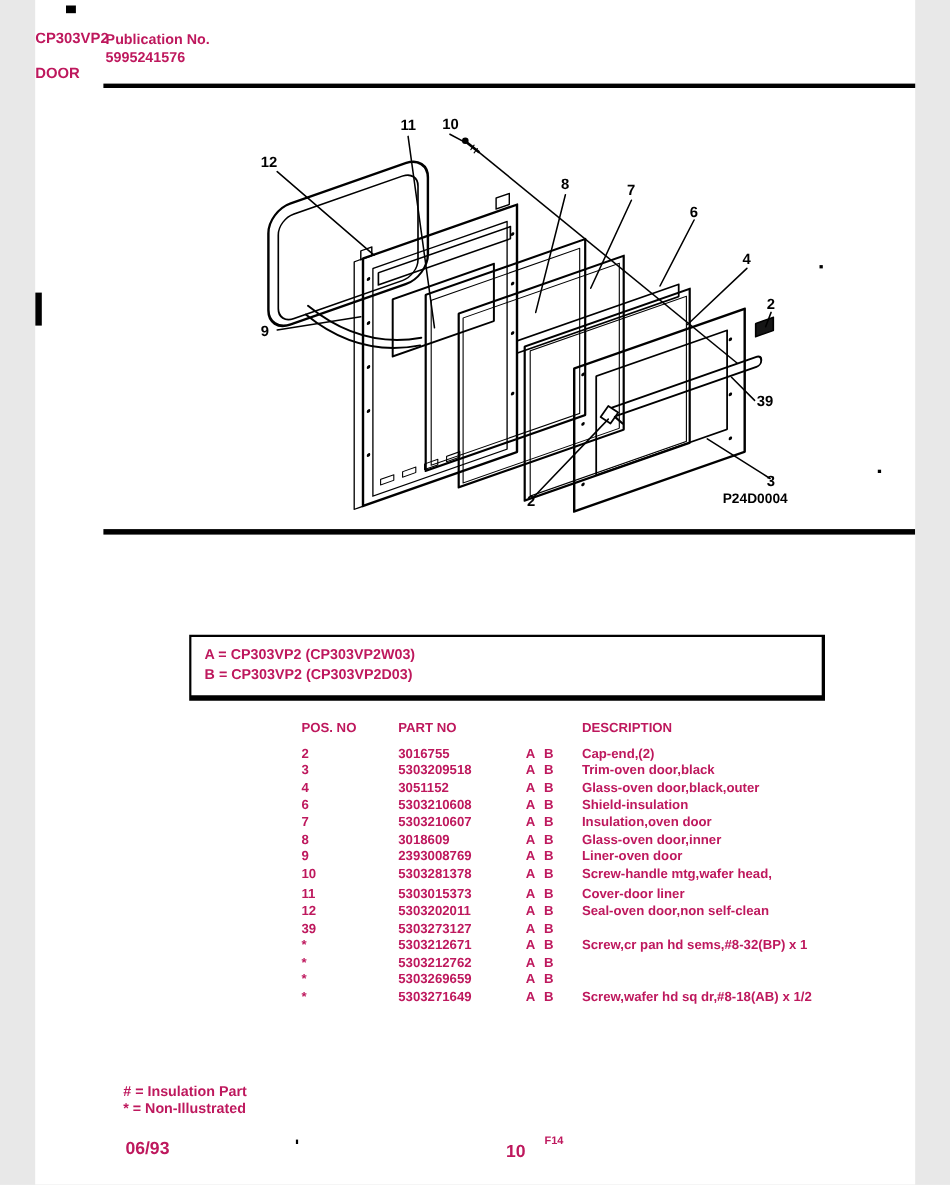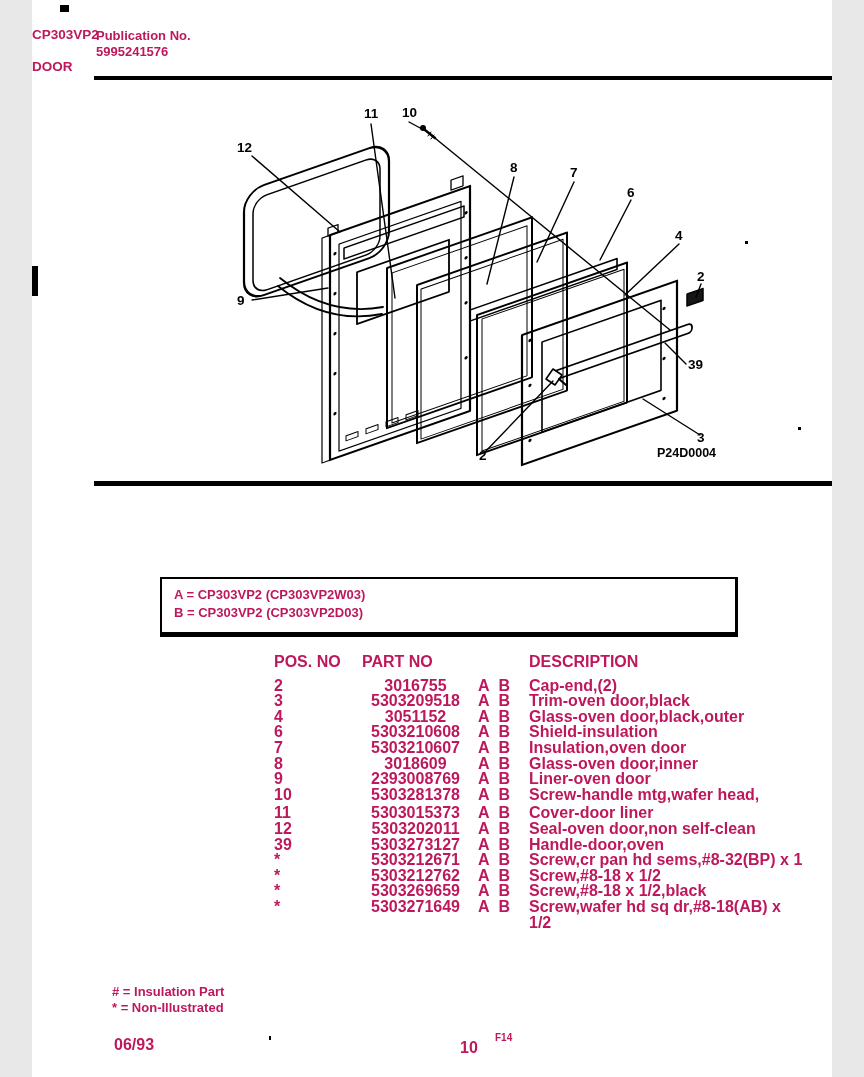--- a/index.html
+++ b/index.html
@@ -3,28 +3,28 @@
 <meta charset="utf-8">
 <style>
   html,body{margin:0;padding:0;background:#e8e8e8}
   .page{position:relative;width:800px;height:1077px;background:#fff;overflow:hidden;
         font-family:"Liberation Sans",sans-serif;font-weight:700;color:#be185d;margin:0 auto}
   .abs{position:absolute}
   .fs13{font-size:13px;line-height:16px}
   .fs12{font-size:16px;line-height:14px}
   .center-line{left:0;right:0;text-align:left}
   .rule{background:#000}
-  .models{position:absolute;left:128px;top:577px;width:578px;height:60px;box-sizing:border-box;
+  .models{position:absolute;left:140px;top:577px;width:578px;height:60px;box-sizing:border-box;
           border:2px solid #000;border-right:3px solid #000;border-bottom:5px solid #000;
           padding:7px 0 0 12px;font-size:13px;line-height:18px}
-  .ptable{position:absolute;left:242px;top:654px;width:530px;font-size:16px;line-height:15.6px}
+  .ptable{position:absolute;left:242px;top:654px;width:530px;font-size:12px;line-height:15.6px}
   .thead,.trow{display:grid;grid-template-columns:88px 107px 60px auto}
   .thead{margin-bottom:8px}
   .h-part{}
-  .c-part{text-align:center}
+  .c-part{text-align:left}
   .c-ab{padding-left:9px;word-spacing:5px}
   .artifact{position:absolute;background:#000}
   svg text{font-family:"Liberation Sans",sans-serif;font-weight:700;font-size:13.5px;fill:#000}
 </style>
 </head>
 <body>
 
 <div class="page">
 
   <div class="abs fs13" style="left:64px;top:28px">Publication No.</div>
@@ -234,47 +234,38 @@
           <div class="c-part">5303202011</div>
           <div class="c-ab">A B</div>
           <div class="c-desc">
             <div>Seal-oven door,non self-clean</div>
           </div>
         </div>
         <div class="trow">
           <div class="c-pos">39</div>
           <div class="c-part">5303273127</div>
           <div class="c-ab">A B</div>
-          <div class="c-desc">
-            <div>Handle-door,oven</div>
-          </div>
         </div>
         <div class="trow">
           <div class="c-pos">*</div>
           <div class="c-part">5303212671</div>
           <div class="c-ab">A B</div>
           <div class="c-desc">
             <div>Screw,cr pan hd sems,#8-32(BP) x 1</div>
           </div>
         </div>
         <div class="trow">
           <div class="c-pos">*</div>
           <div class="c-part">5303212762</div>
           <div class="c-ab">A B</div>
-          <div class="c-desc">
-            <div>Screw,#8-18 x 1/2</div>
-          </div>
         </div>
         <div class="trow">
           <div class="c-pos">*</div>
           <div class="c-part">5303269659</div>
           <div class="c-ab">A B</div>
-          <div class="c-desc">
-            <div>Screw,#8-18 x 1/2,black</div>
-          </div>
         </div>
         <div class="trow">
           <div class="c-pos">*</div>
           <div class="c-part">5303271649</div>
           <div class="c-ab">A B</div>
           <div class="c-desc">
             <div>Screw,wafer hd sq dr,#8-18(AB) x 1/2</div>
           </div>
         </div>
       </div>

